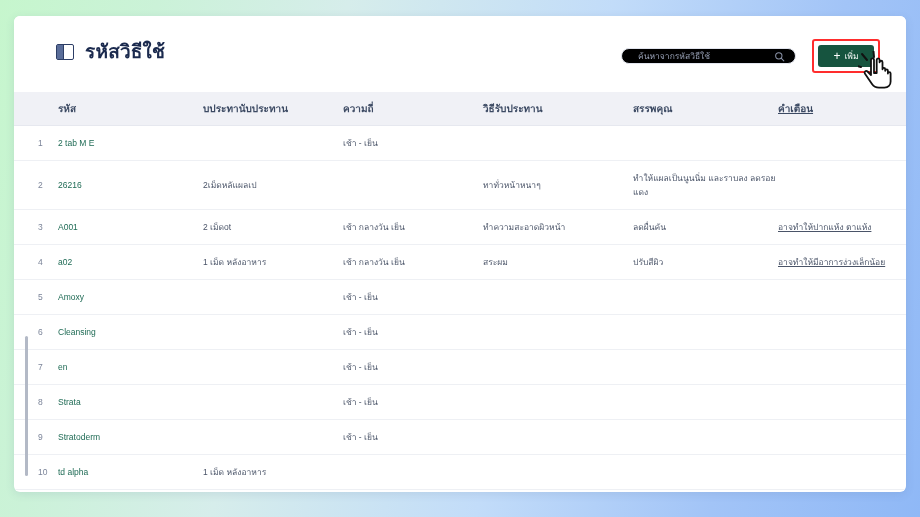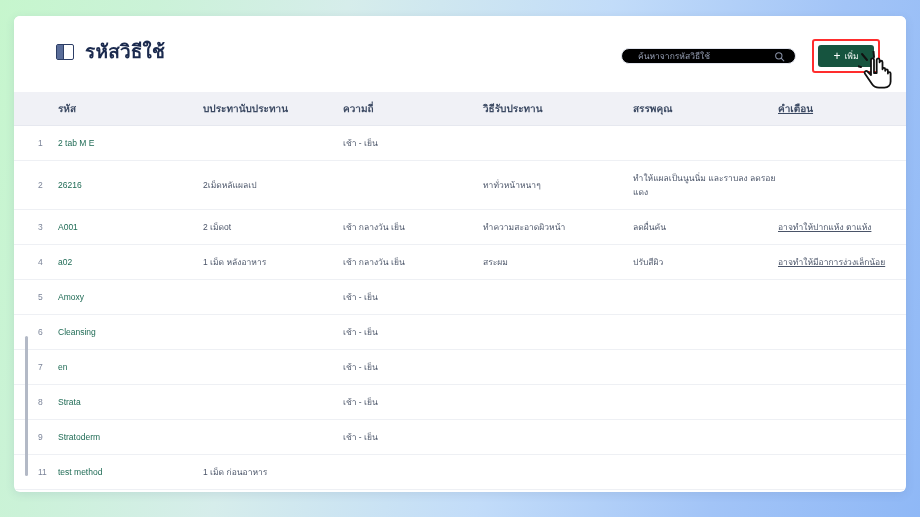--- a/index.html
+++ b/index.html
@@ -314,20 +314,29 @@
         <tr>
           <td class="col-idx">9</td>
           <td class="col-code cell-code">Stratoderm</td>
           <td class="col-dose"></td>
           <td class="col-freq">เช้า - เย็น</td>
           <td class="col-how"></td>
           <td class="col-benefit"></td>
           <td class="col-warn"></td>
         </tr>
         <tr>
+          <td class="col-idx">10</td>
+          <td class="col-code cell-code">td alpha</td>
+          <td class="col-dose">1 เม็ด หลังอาหาร</td>
+          <td class="col-freq"></td>
+          <td class="col-how"></td>
+          <td class="col-benefit"></td>
+          <td class="col-warn"></td>
+        </tr>
+        <tr>
           <td class="col-idx">11</td>
           <td class="col-code cell-code">test method</td>
           <td class="col-dose">1 เม็ด ก่อนอาหาร</td>
           <td class="col-freq"></td>
           <td class="col-how"></td>
           <td class="col-benefit"></td>
           <td class="col-warn"></td>
         </tr>
       </tbody>
   </table>

